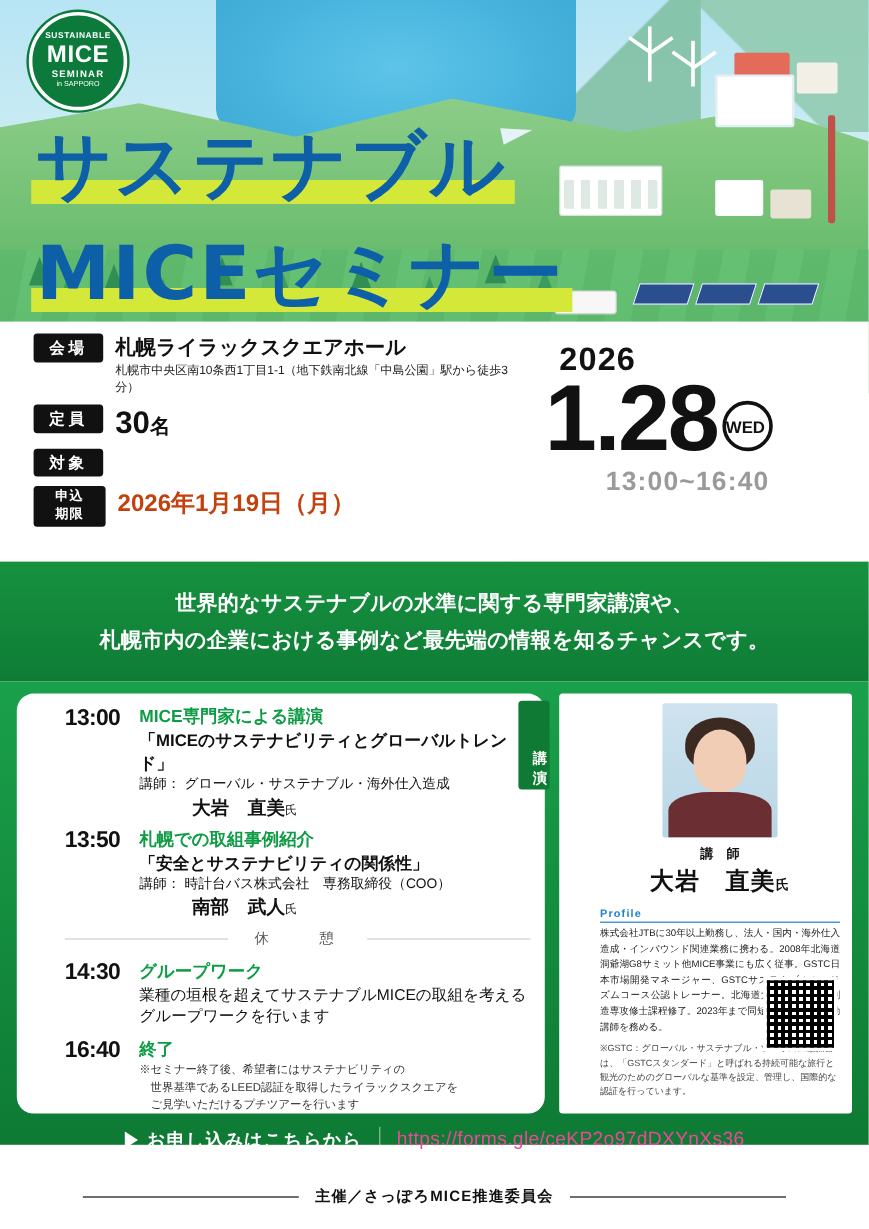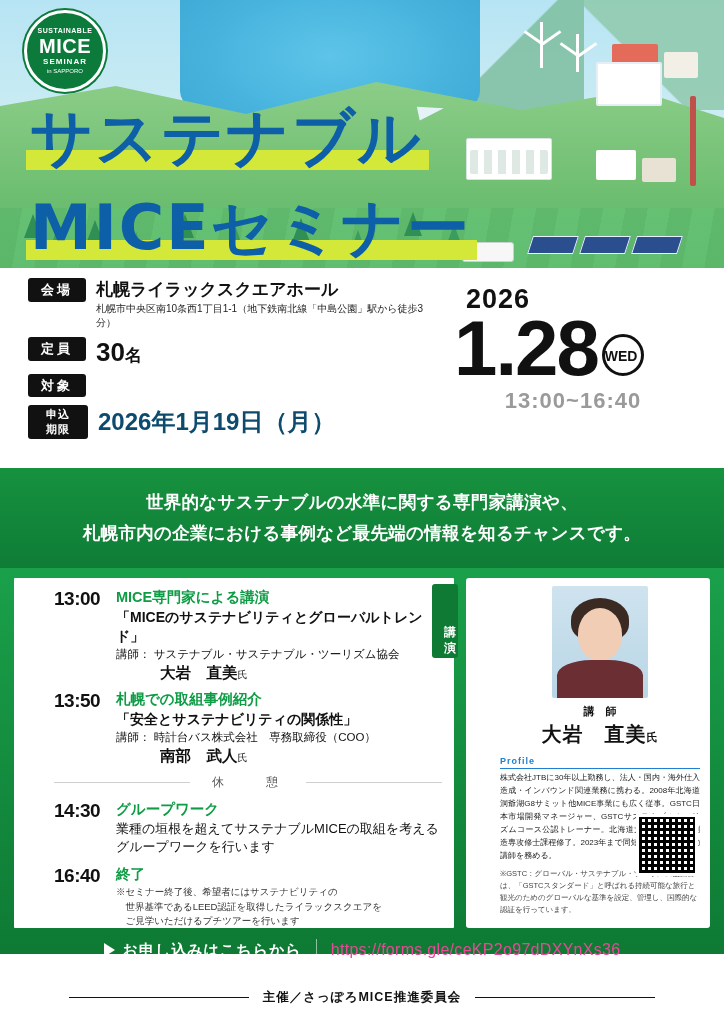--- a/index.html
+++ b/index.html
@@ -94,21 +94,21 @@
   .tag {
     background:#111; color:#fff; font-size:13px; font-weight:bold;
     padding:3px 8px; border-radius:3px; letter-spacing:3px; margin-right:10px;
     min-width:58px; text-align:center; line-height:1.35;
   }
   .row-body { padding-top:1px; }
   .v-main { font-size:17px; font-weight:bold; color:#111; line-height:1.25; }
   .v-sub { font-size:10px; color:#222; margin-top:2px; }
   .v-big { font-size:26px; font-weight:bold; color:#111; line-height:1.1; }
   .v-target { font-size:17px; font-weight:bold; color:#111; }
-  .v-date { font-size:24px; font-weight:bold; color:#0c4a6e; }
+  .v-date { font-size:20px; font-weight:bold; color:#c2410c; }
 
   .info-right { position:absolute; right:26px; top:16px; width:250px; text-align:center; color:#111; }
   .year { font-size:27px; font-weight:bold; letter-spacing:1px; text-align:left; margin-left:18px; }
   .bigdate { font-size:78px; font-weight:bold; line-height:.86; letter-spacing:-2px; display:inline-block; }
   .wed {
     display:inline-block; width:42px; height:42px; border:3px solid #111; border-radius:50%;
     font-size:14px; font-weight:bold; line-height:38px; vertical-align:bottom; margin-left:4px; margin-bottom:6px;
   }
   .timerange { font-size:22px; color:#9a9a9a; font-weight:bold; margin-top:6px; letter-spacing:1px; }
 
@@ -120,21 +120,21 @@
   }
   .lead p { font-size:17.5px; font-weight:bold; line-height:1.75; letter-spacing:.3px; }
 
   
   .prog-sec {
     position:absolute; top:568px; left:0; width:724px; height:386px;
     background: linear-gradient(180deg,#1aa04a 0%, #0e7a34 100%);
   }
   .prog-card {
     position:absolute; left:14px; top:10px; width:440px; height:350px;
-    background:#fff; border-radius:1px; padding:10px 12px 8px 40px;
+    background:#fff; border-radius:14px; padding:10px 12px 8px 40px;
   }
   .p-item { display:flex; margin-bottom:6px; }
   .p-time { width:62px; font-size:19px; font-weight:bold; color:#111; flex:0 0 62px; letter-spacing:-.5px; }
   .p-body { flex:1; }
   .p-head { font-size:14.5px; font-weight:bold; color:#0e9c45; margin-bottom:1px; }
   .p-title { font-size:14px; font-weight:bold; color:#111; line-height:1.35; }
   .p-line { font-size:11.5px; color:#111; line-height:1.5; }
   .p-name { font-size:15.5px; font-weight:bold; color:#111; margin-left:44px; }
   .p-name small { font-size:10px; font-weight:normal; }
   .p-note { font-size:9.5px; color:#333; line-height:1.5; }
@@ -309,21 +309,21 @@
 
   <div class="prog-sec">
 
     <div class="prog-card">
 
       <div class="p-item">
         <div class="p-time">13:00</div>
         <div class="p-body">
           <div class="p-head">MICE専門家による講演</div>
           <div class="p-title">「MICEのサステナビリティとグローバルトレンド」</div>
-          <div class="p-line">講師： サステナブル・サステナブル・ツーリズム協会</div>
+          <div class="p-line">講師： グローバル・サステナブル・海外仕入造成</div>
           <div class="p-name">
             <span>大岩　直美</span><small>氏</small>
           </div>
         </div>
       </div>
 
       <div class="p-item" style="margin-top:4px;">
         <div class="p-time">13:50</div>
         <div class="p-body">
           <div class="p-head">札幌での取組事例紹介</div>

